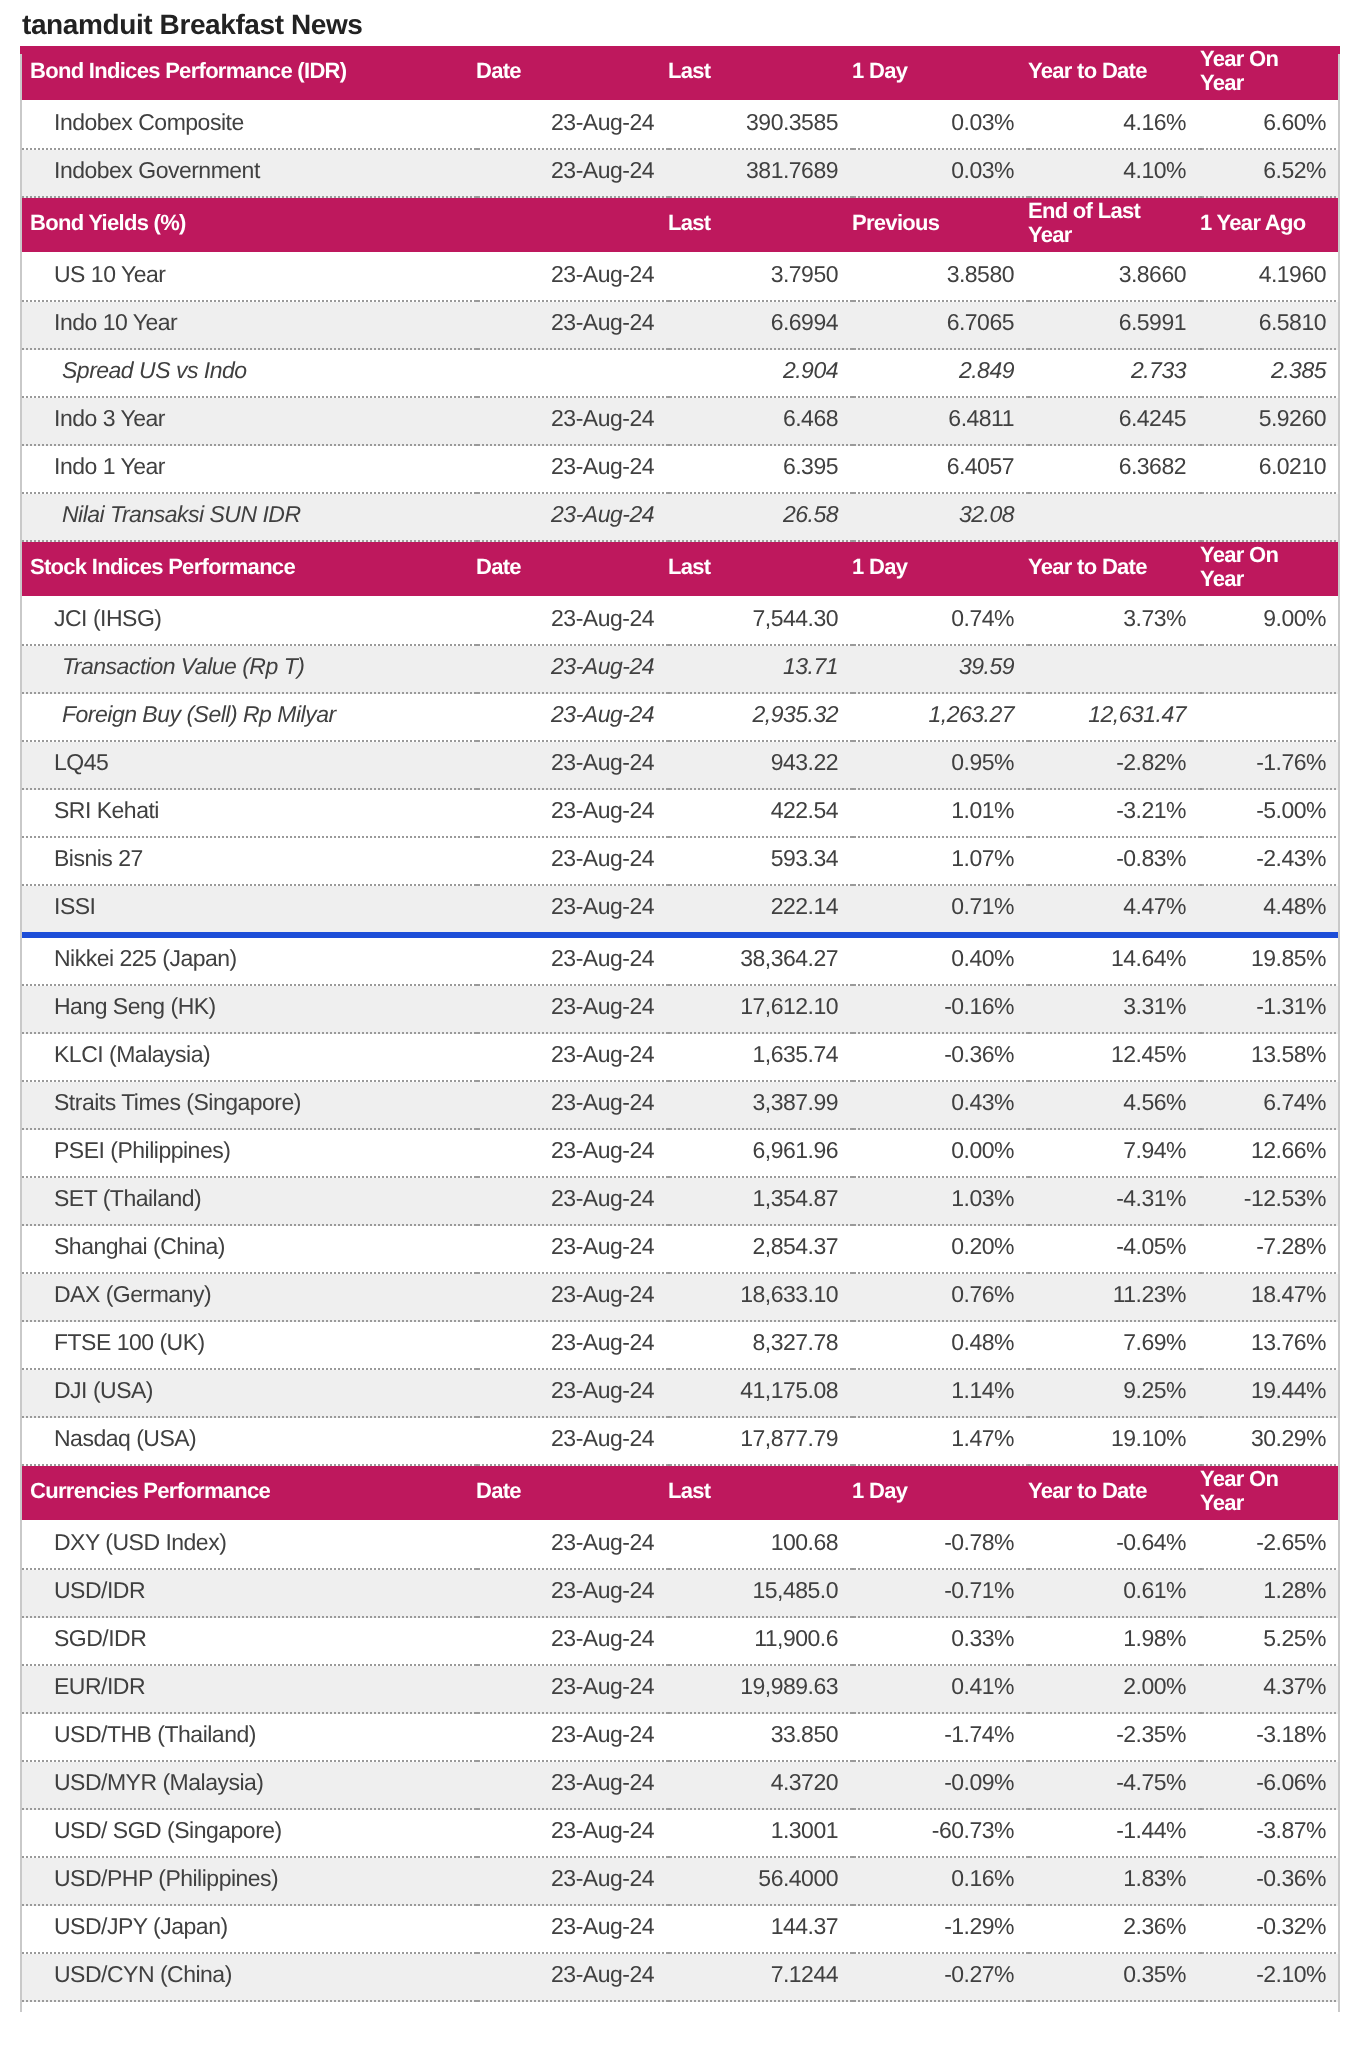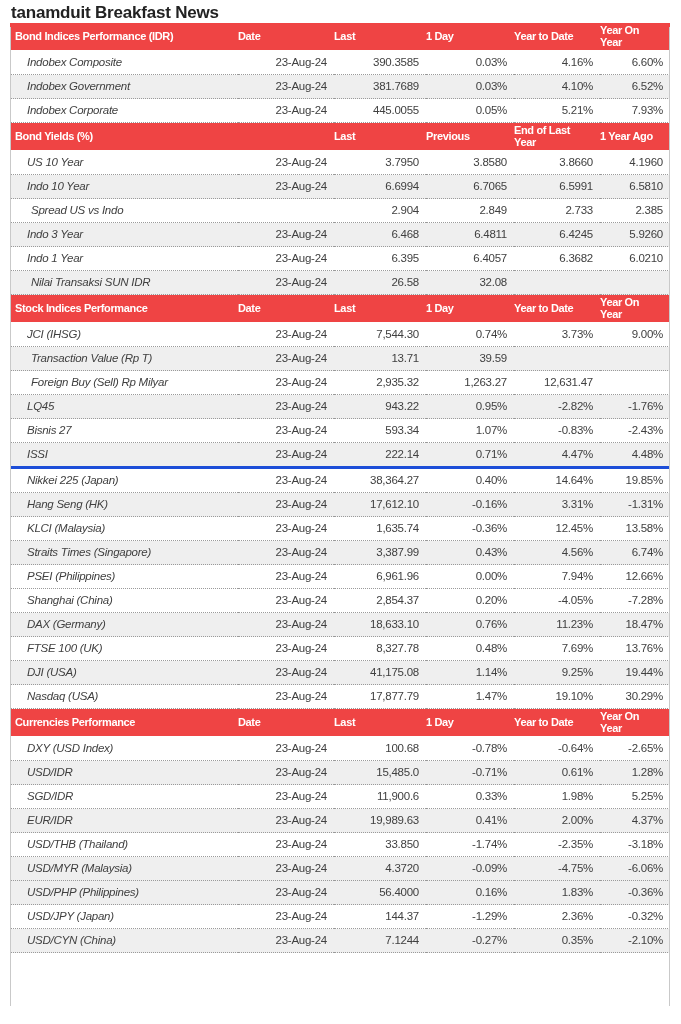--- a/index.html
+++ b/index.html
@@ -15,21 +15,21 @@
     overflow: hidden;
   }
   .page {
     width: 681px;
     height: 1024px;
     position: relative;
     box-sizing: border-box;
     padding: 0;
   }
   .doc-title {
-    font-size: 17px;
+    font-size: 14px;
     font-weight: bold;
     color: #222222;
     padding: 5px 0 3px 11px;
     letter-spacing: -0.2px;
     line-height: 15px;
   }
   table.fin {
     width: 660px;
     margin-left: 10px;
     border-collapse: collapse;
@@ -37,21 +37,21 @@
     font-size: 11px;
   }
   col.c-label  { width: 228px; }
   col.c-date   { width: 96px; }
   col.c-last   { width: 92px; }
   col.c-day    { width: 88px; }
   col.c-ytd    { width: 86px; }
   col.c-yoy    { width: 70px; }
 
   tr.section-head > td {
-    background: #ef4444;
+    background: #be185d;
     color: #ffffff;
     font-weight: bold;
     font-size: 11px;
     height: 17px;
     padding: 1px 0 2px 0;
     letter-spacing: -0.35px;
     border-bottom: 1px solid #ffffff;
   }
   tr.section-head > td.lbl {
     text-align: left;
@@ -66,30 +66,30 @@
     height: 20px;
     padding: 1px 0 2px 0;
     border-bottom: 1px dotted #9a9a9a;
     font-size: 11.5px;
     color: #404040;
     letter-spacing: -0.25px;
   }
   tr.data > td.lbl {
     text-align: left;
     padding-left: 17px;
-    font-style: italic;
   }
   tr.data > td.num {
     text-align: right;
     padding-right: 7px;
   }
   tr.data.zebra > td {
     background: #efefef;
   }
   tr.data.ital > td {
+    font-style: italic;
   }
   tr.data.ital > td.lbl {
     padding-left: 21px;
   }
   tr.data.hardline > td {
     border-bottom: 3px solid #1d4ed8;
   }
   .frame-left {
     position: absolute;
     left: 10px;
@@ -144,28 +144,20 @@
           <td class="num">6.60%</td>
         </tr>
         <tr class="data zebra">
           <td class="lbl">Indobex Government</td>
           <td class="num">23-Aug-24</td>
           <td class="num">381.7689</td>
           <td class="num">0.03%</td>
           <td class="num">4.10%</td>
           <td class="num">6.52%</td>
         </tr>
-        <tr class="data">
-          <td class="lbl">Indobex Corporate</td>
-          <td class="num">23-Aug-24</td>
-          <td class="num">445.0055</td>
-          <td class="num">0.05%</td>
-          <td class="num">5.21%</td>
-          <td class="num">7.93%</td>
-        </tr>
         <tr class="section-head">
           <td class="lbl">Bond Yields (%)</td>
           <td class="num"></td>
           <td class="num">Last</td>
           <td class="num">Previous</td>
           <td class="num">End of Last Year</td>
           <td class="num">1 Year Ago</td>
         </tr>
         <tr class="data">
           <td class="lbl">US 10 Year</td>
@@ -249,20 +241,28 @@
         </tr>
         <tr class="data zebra">
           <td class="lbl">LQ45</td>
           <td class="num">23-Aug-24</td>
           <td class="num">943.22</td>
           <td class="num">0.95%</td>
           <td class="num">-2.82%</td>
           <td class="num">-1.76%</td>
         </tr>
         <tr class="data">
+          <td class="lbl">SRI Kehati</td>
+          <td class="num">23-Aug-24</td>
+          <td class="num">422.54</td>
+          <td class="num">1.01%</td>
+          <td class="num">-3.21%</td>
+          <td class="num">-5.00%</td>
+        </tr>
+        <tr class="data">
           <td class="lbl">Bisnis 27</td>
           <td class="num">23-Aug-24</td>
           <td class="num">593.34</td>
           <td class="num">1.07%</td>
           <td class="num">-0.83%</td>
           <td class="num">-2.43%</td>
         </tr>
         <tr class="data zebra hardline">
           <td class="lbl">ISSI</td>
           <td class="num">23-Aug-24</td>
@@ -303,20 +303,28 @@
           <td class="num">4.56%</td>
           <td class="num">6.74%</td>
         </tr>
         <tr class="data">
           <td class="lbl">PSEI (Philippines)</td>
           <td class="num">23-Aug-24</td>
           <td class="num">6,961.96</td>
           <td class="num">0.00%</td>
           <td class="num">7.94%</td>
           <td class="num">12.66%</td>
+        </tr>
+        <tr class="data zebra">
+          <td class="lbl">SET (Thailand)</td>
+          <td class="num">23-Aug-24</td>
+          <td class="num">1,354.87</td>
+          <td class="num">1.03%</td>
+          <td class="num">-4.31%</td>
+          <td class="num">-12.53%</td>
         </tr>
         <tr class="data">
           <td class="lbl">Shanghai (China)</td>
           <td class="num">23-Aug-24</td>
           <td class="num">2,854.37</td>
           <td class="num">0.20%</td>
           <td class="num">-4.05%</td>
           <td class="num">-7.28%</td>
         </tr>
         <tr class="data zebra">
@@ -400,20 +408,28 @@
           <td class="num">-3.18%</td>
         </tr>
         <tr class="data zebra">
           <td class="lbl">USD/MYR (Malaysia)</td>
           <td class="num">23-Aug-24</td>
           <td class="num">4.3720</td>
           <td class="num">-0.09%</td>
           <td class="num">-4.75%</td>
           <td class="num">-6.06%</td>
         </tr>
+        <tr class="data">
+          <td class="lbl">USD/ SGD (Singapore)</td>
+          <td class="num">23-Aug-24</td>
+          <td class="num">1.3001</td>
+          <td class="num">-60.73%</td>
+          <td class="num">-1.44%</td>
+          <td class="num">-3.87%</td>
+        </tr>
         <tr class="data zebra">
           <td class="lbl">USD/PHP (Philippines)</td>
           <td class="num">23-Aug-24</td>
           <td class="num">56.4000</td>
           <td class="num">0.16%</td>
           <td class="num">1.83%</td>
           <td class="num">-0.36%</td>
         </tr>
         <tr class="data">
           <td class="lbl">USD/JPY (Japan)</td>

